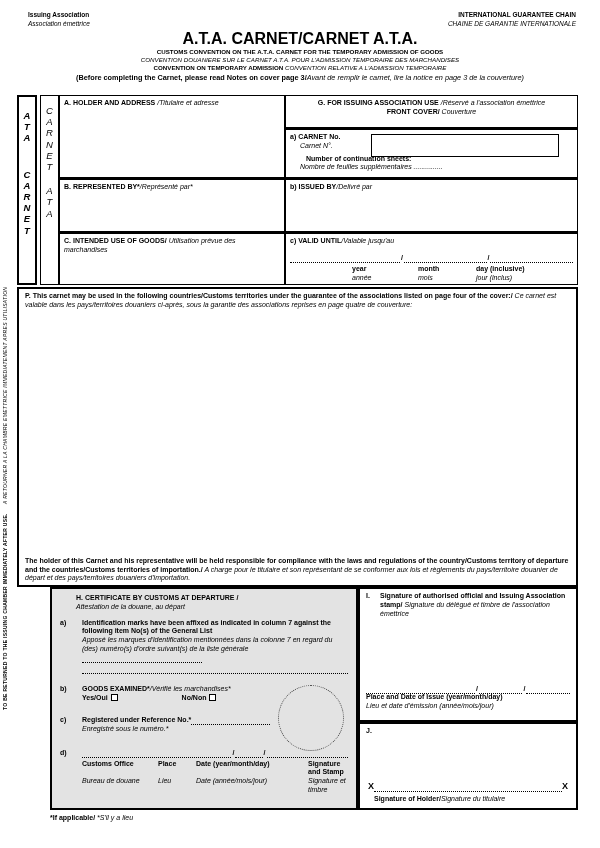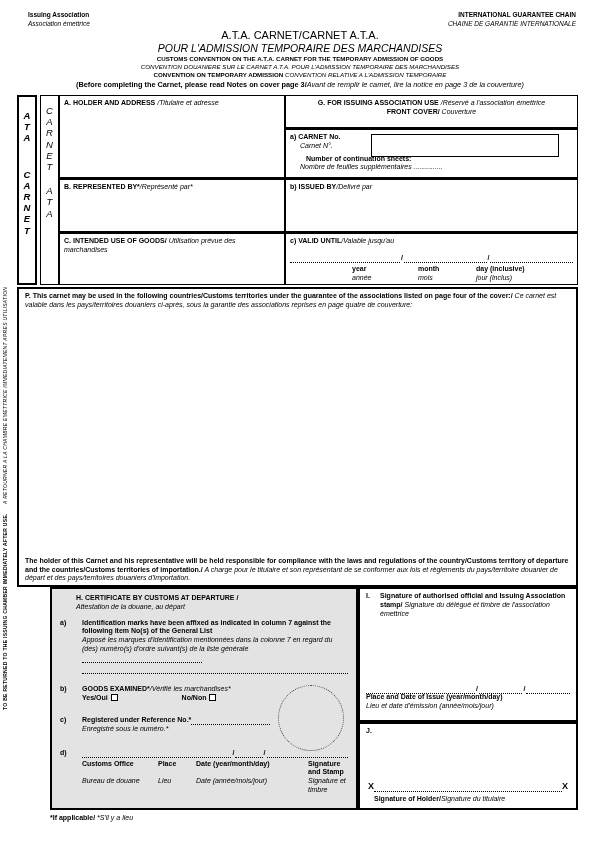--- a/index.html
+++ b/index.html
@@ -12,21 +12,21 @@
   .en{font-weight:bold}
   .fr{font-style:italic}
   .box{position:absolute;border:1.5px solid #000;box-sizing:border-box;background:#fff}
   .center{text-align:center}
   .leader{flex:1 1 auto;border-bottom:1px dotted #000;height:8px;min-width:6px}
   .slash{font-weight:bold;padding:0 1px;flex:0 0 auto}
   .lrow{display:flex;align-items:flex-end}
   .checkbox{display:inline-block;width:5px;height:5px;border:1px solid #000;margin-left:3px;background:#fff;vertical-align:-1px}
   
   .hdr-small{font-size:6.5px;line-height:1.35}
-  .title1{font-size:11px;font-weight:normal;line-height:1.2}
+  .title1{font-size:16px;font-weight:bold;line-height:1.2}
   .title3{font-size:10.5px;font-style:italic;line-height:1.2}
   .conv{font-size:6.2px;line-height:1.3}
   .note-line{font-size:7.3px;margin-top:1px}
   
   .strip{display:flex;flex-direction:column;align-items:center;box-sizing:border-box}
   .stack{font-size:9.5px;line-height:1.18;text-align:center;letter-spacing:0}
   .s1 .stack{font-weight:bold;font-style:italic}
   .s2 .stack{font-style:italic}
   
   .pad{padding:3px 4px}
@@ -54,21 +54,20 @@
   <div class="en">Issuing Association</div>
   <div class="fr">Association émettrice</div>
 </div>
 <div class="abs hdr-small" style="right:24px;top:11px;text-align:right">
   <div class="en">INTERNATIONAL GUARANTEE CHAIN</div>
   <div class="fr">CHAINE DE GARANTIE INTERNATIONALE</div>
 </div>
 
 <div class="abs center" style="left:0;right:0;top:29px">
   <div class="title1">A.T.A. CARNET/CARNET A.T.A.</div>
-  <div class="title3">POUR L'ADMISSION TEMPORAIRE DES MARCHANDISES</div>
   <div class="conv en">CUSTOMS CONVENTION ON THE A.T.A. CARNET FOR THE TEMPORARY ADMISSION OF GOODS</div>
   <div class="conv fr">CONVENTION DOUANIERE SUR LE CARNET A.T.A. POUR L'ADMISSION TEMPORAIRE DES MARCHANDISES</div>
   <div class="conv">
     <span class="en">CONVENTION ON TEMPORARY ADMISSION</span><span class="fr"> CONVENTION RELATIVE A L'ADMISSION TEMPORAIRE</span>
   </div>
   <div class="note-line">
     <span class="en">(Before completing the Carnet, please read Notes on cover page 3/</span><span class="fr">Avant de remplir le carnet, lire la notice en page 3 de la couverture)</span>
   </div>
 </div>
 

